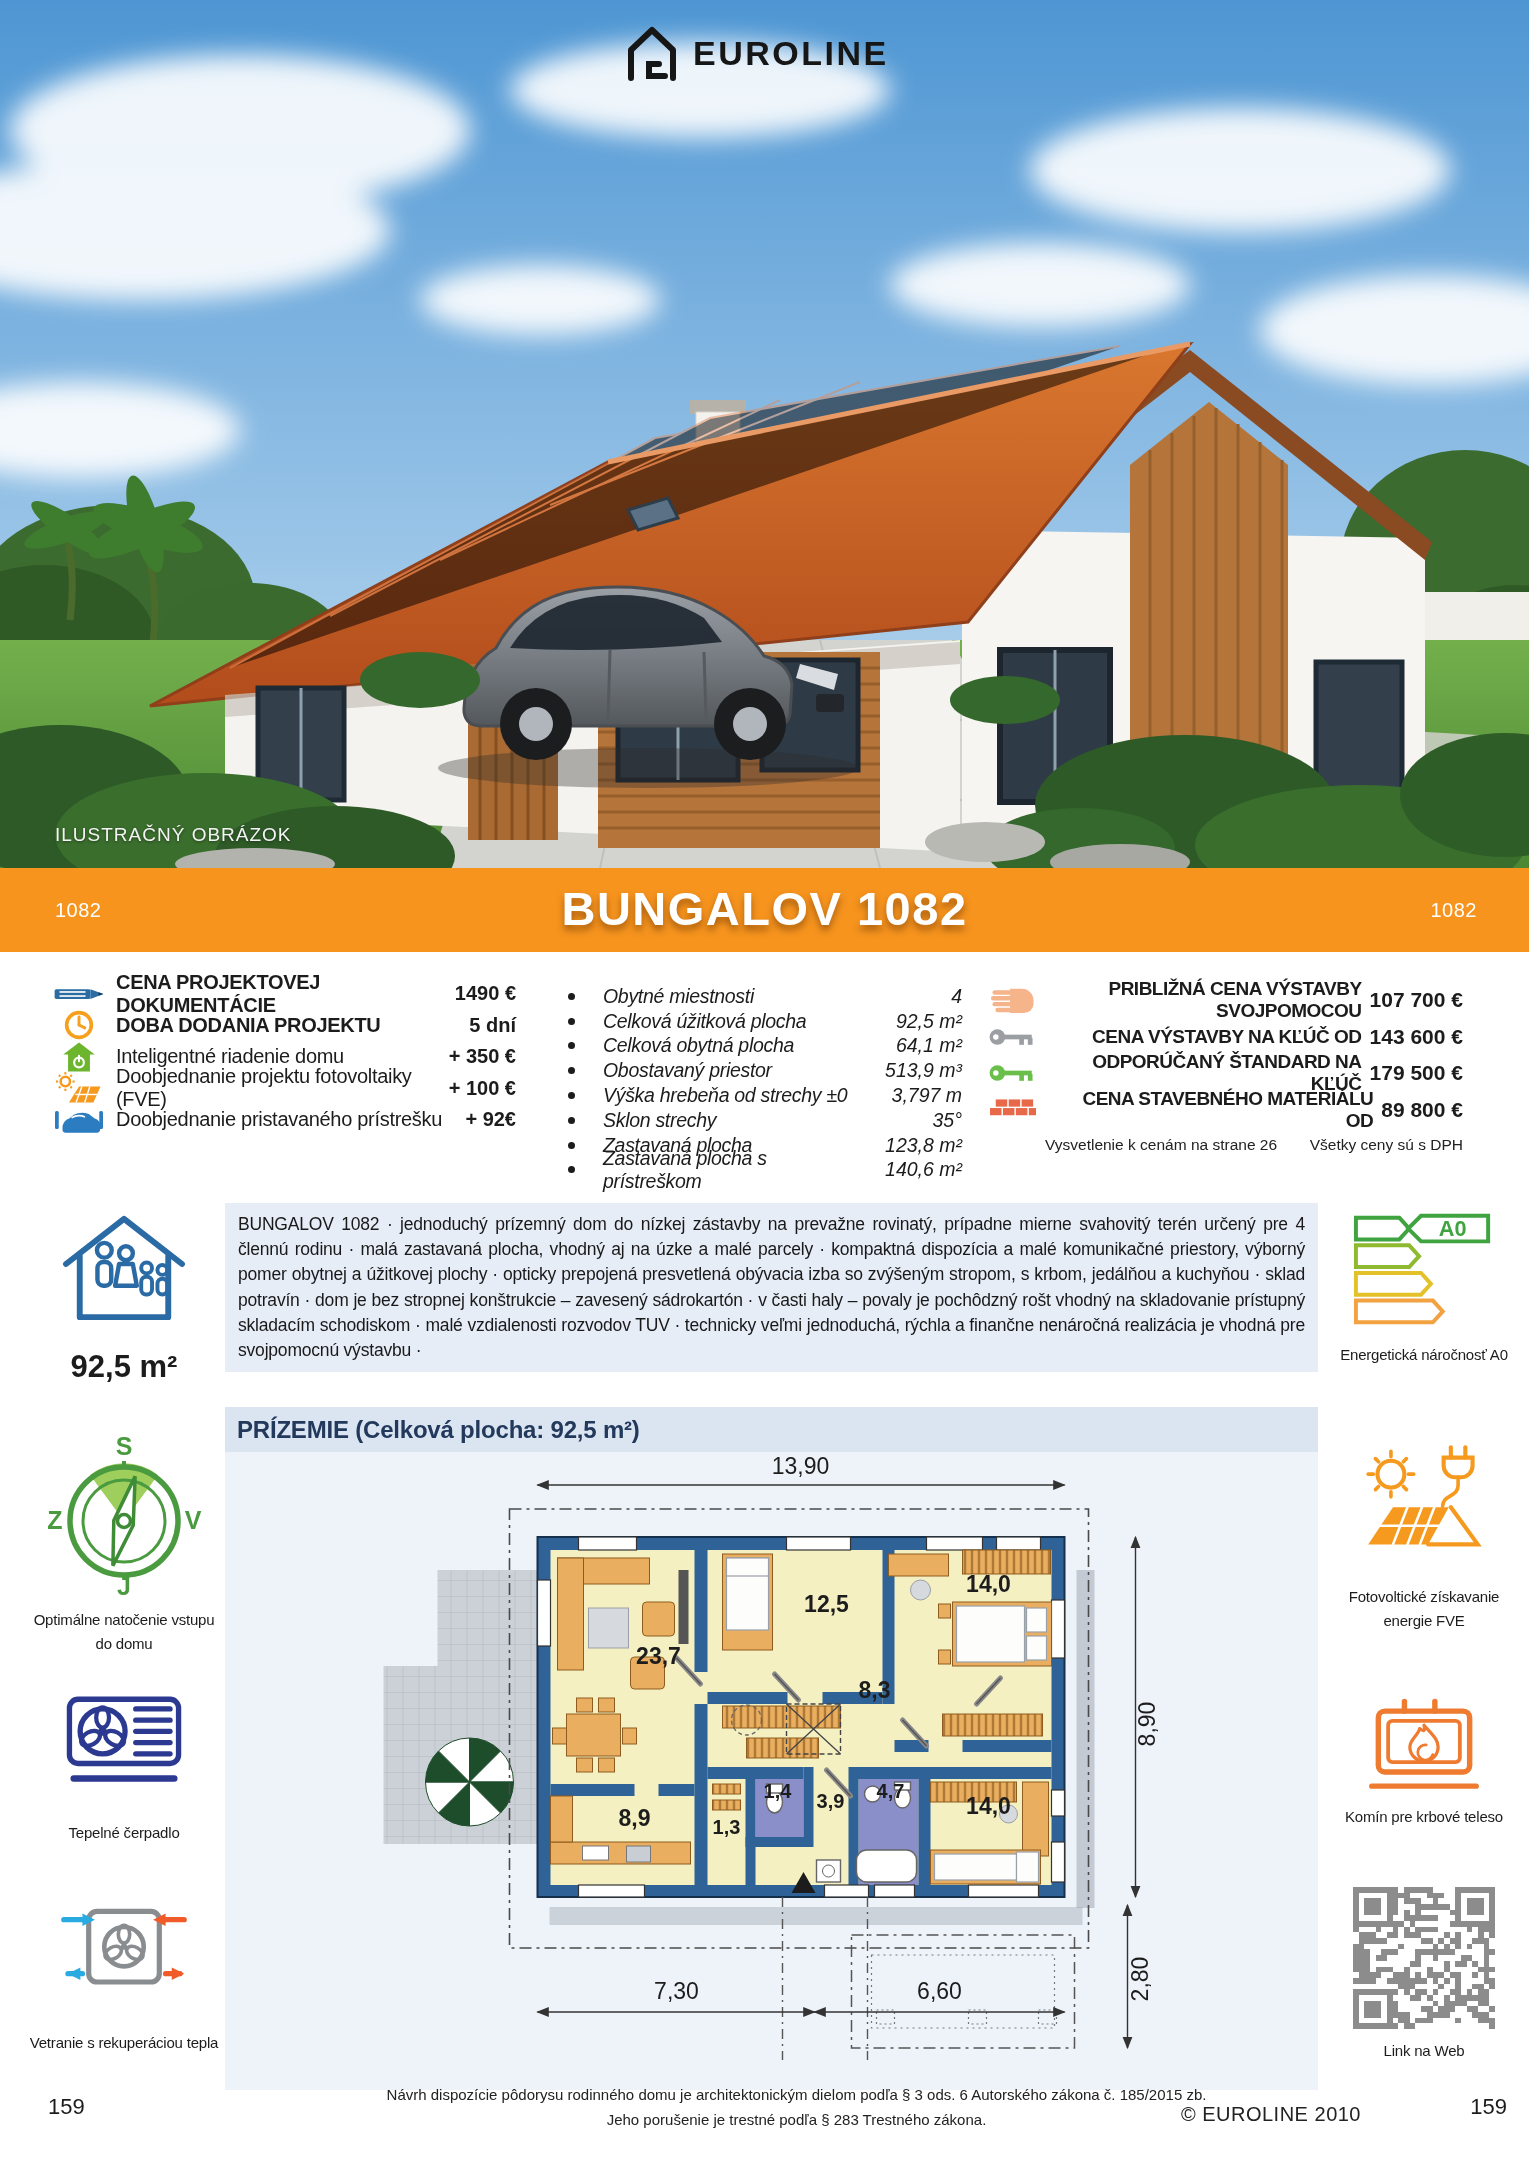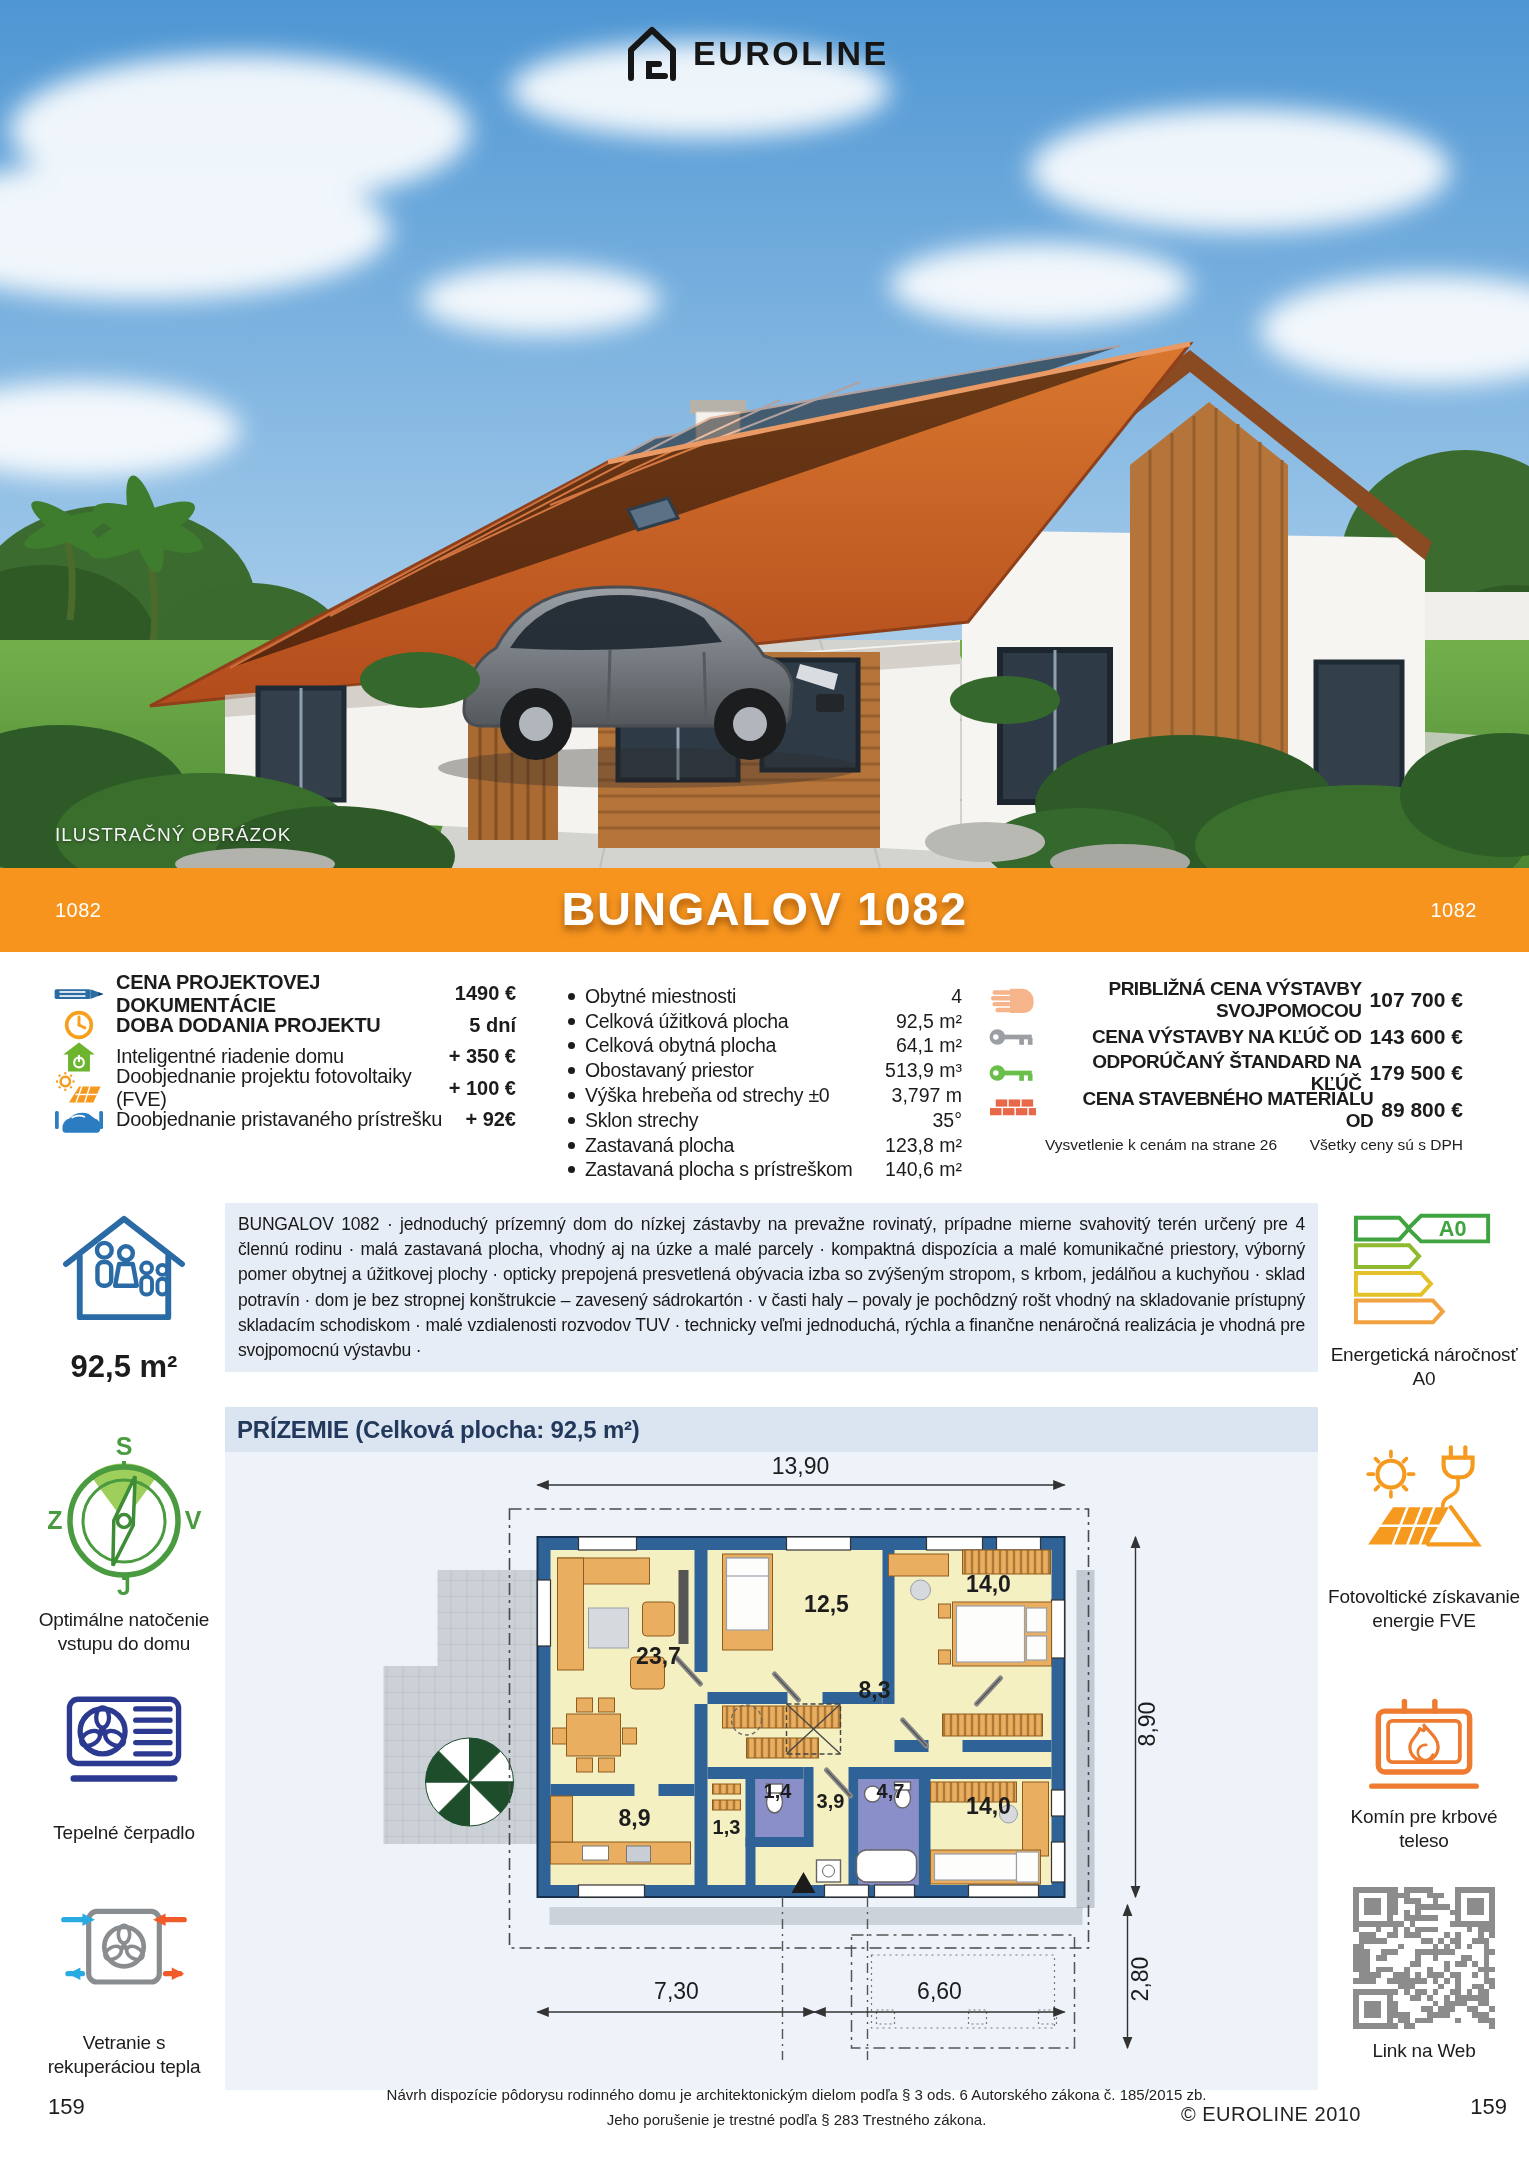--- a/index.html
+++ b/index.html
@@ -25,41 +25,41 @@
 
   
   .srow{display:flex;align-items:center;}
   .col-l{left:50px;top:978px;width:466px;}
   .col-l .srow{height:31.5px;gap:8px;}
   .col-l .sicon{width:58px;display:flex;justify-content:center;flex:none;}
   .col-l .slabel{flex:1;font-size:20px;letter-spacing:-.3px;}
   .col-l .srow.hd .slabel{font-weight:700;}
   .col-l .sval{font-weight:800;font-size:20px;white-space:nowrap;}
   .col-m{left:556px;top:984px;width:406px;}
-  .col-m .srow{height:24.8px;gap:10px;}
+  .col-m .srow{height:24.8px;gap:28px;font-style:italic;}
   .dot{width:7px;height:7px;border-radius:50%;background:#1c1c1c;margin-left:12px;flex:none;}
   .col-m .slabel{flex:1;font-size:19.5px;letter-spacing:-.3px;}
   .col-m .sval{font-size:19.5px;white-space:nowrap;}
   .col-r{left:983px;top:982px;width:480px;}
   .col-r .srow{height:36.5px;gap:8px;text-align:right;}
   .col-r .sicon{width:60px;display:flex;justify-content:center;flex:none;}
   .col-r .slabel{flex:1;font-size:19px;font-weight:600;letter-spacing:-.5px;}
   .col-r .sval{font-weight:800;font-size:21px;white-space:nowrap;}
   .col-r .notes{display:flex;justify-content:space-between;margin-top:8px;padding-left:62px;
       font-size:15.5px;color:#222;}
 
   
   .desc{left:225px;top:1203px;width:1093px;height:169px;background:#e7edf7;box-sizing:border-box;
         padding:9px 13px;font-size:17.5px;line-height:25.2px;text-align:justify;color:#191919;
         letter-spacing:-.2px;}
   .rail{width:192px;}
   .rail-l{left:28px;top:1203px;height:940px;}
   .rail-r{left:1328px;top:1203px;height:940px;}
   .rail .item{position:absolute;left:0;width:100%;display:flex;justify-content:center;}
-  .rail .cap{position:absolute;left:0;width:100%;text-align:center;font-size:19px;
+  .rail .cap{position:absolute;left:0;width:100%;text-align:center;font-size:15px;
              line-height:24px;color:#1c1c1c;letter-spacing:-.2px;}
   .area-val{position:absolute;left:0;width:100%;text-align:center;font-size:31px;font-weight:800;}
   .qr-box{width:142px;height:142px;background:#fff;padding:2px;}
   .qr-grid{display:grid;width:100%;height:100%;
            grid-template-rows:repeat(25,1fr);grid-template-columns:repeat(25,1fr);}
   .qr-grid i{background:#8c8c8c;}
 
   
   .plan-title{left:225px;top:1407px;width:1093px;height:45px;background:#dbe5f2;
       color:#22395c;font-size:24px;font-weight:700;line-height:45px;box-sizing:border-box;

